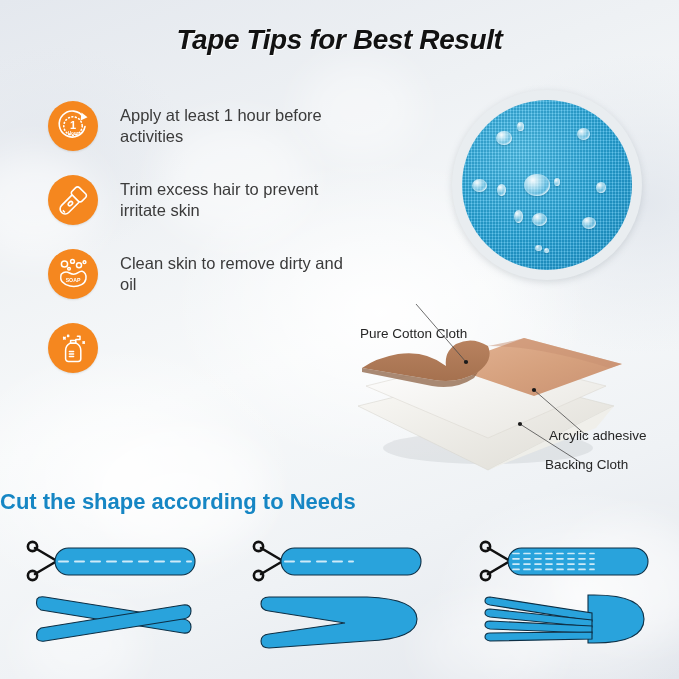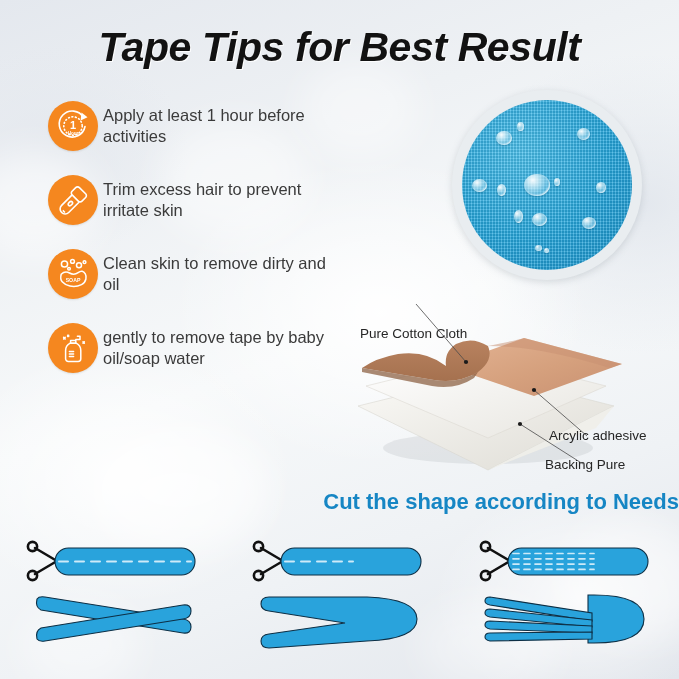--- a/index.html
+++ b/index.html
@@ -36,21 +36,21 @@
     pointer-events: none;
   }
 
   
   #title {
     position: absolute;
     top: 24px;
     left: 0;
     width: 679px;
     text-align: center;
-    font-size: 41px;
+    font-size: 28px;
     font-weight: bold;
     font-style: italic;
     letter-spacing: -0.4px;
     color: #121212;
     text-shadow: 1px 1px 0 rgba(255,255,255,0.85);
   }
 
   
   #tips {
     position: absolute;
@@ -68,21 +68,21 @@
     width: 50px;
     height: 50px;
     border-radius: 50%;
     background: #f5871f;
     position: relative;
     margin-top: 2px;
     box-shadow: 0 1px 2px rgba(0,0,0,0.10);
   }
   .tip-icon svg { display: block; width: 50px; height: 50px; }
   .tip-text {
-    margin-left: 5px;
+    margin-left: 22px;
     font-size: 16.5px;
     line-height: 21px;
     color: #3b3b3b;
     padding-top: 6px;
     max-width: 230px;
   }
 
   
   #fabric {
     position: absolute;
@@ -126,21 +126,21 @@
   #lbl-cotton  { left: 22px;  top: 2px; margin-top: 36px; }
   #lbl-acrylic { left: 211px; top: 140px; }
   #lbl-backing { left: 207px; top: 169px; }
 
   
   #cut-heading {
     position: absolute;
     top: 489px;
     left: 0;
     width: 679px;
-    text-align: right;
+    text-align: left;
     font-size: 22px;
     font-weight: bold;
     color: #1686c4;
   }
 
   
   #shapes {
     position: absolute;
     top: 533px;
     left: 0;
@@ -224,21 +224,20 @@
             <path d="M22.6 17.6 h5.2 v2.6 h-5.2 Z"></path>
             <path d="M27.8 16.4 h4.2 v-3.1 h-2.6"></path>
             <path d="M22.2 20.2 q-4.6 2.4 -4.6 7.4 v8.1 a2.7 2.7 0 0 0 2.7 2.7 h9.8 a2.7 2.7 0 0 0 2.7 -2.7 v-8.1 q0 -5 -4.6 -7.4 Z"></path>
             <path d="M21.4 28.6 h4.2 M21.4 31.1 h4.2 M21.4 33.6 h4.2"></path>
             <path d="M15.6 14.4 l1.6 1.6 M17.2 14.4 l-1.6 1.6"></path>
             <path d="M35 18.8 l1.3 1.3 M36.3 18.8 l-1.3 1.3"></path>
             <path d="M19.6 12.3 l1.1 1.1 M20.7 12.3 l-1.1 1.1"></path>
           </g>
         </svg>
       </div>
-      <div class="tip-text">gently to remove tape by baby oil/soap water</div>
     </div>
   </div>
 
   <div id="fabric">
     <div id="fabric-inner">
       <div class="drop" style="left:62px;top:74px;width:26px;height:22px;"></div>
       <div class="drop" style="left:34px;top:31px;width:16px;height:14px;"></div>
       <div class="drop" style="left:55px;top:22px;width:7px;height:9px;"></div>
       <div class="drop" style="left:115px;top:28px;width:13px;height:12px;"></div>
       <div class="drop" style="left:10px;top:79px;width:15px;height:13px;"></div>
@@ -294,21 +293,21 @@
         <path d="M249 148 L196 102"></path>
         <path d="M245 176 L182 136"></path>
       </g>
       <circle cx="128" cy="74" r="2.1" fill="#1a1a1a"></circle>
       <circle cx="196" cy="102" r="2.1" fill="#1a1a1a"></circle>
       <circle cx="182" cy="136" r="2.1" fill="#1a1a1a"></circle>
     </svg>
 
     <div class="lbl" id="lbl-cotton">Pure Cotton Cloth</div>
     <div class="lbl" id="lbl-acrylic">Arcylic adhesive</div>
-    <div class="lbl" id="lbl-backing">Backing Pure</div>
+    <div class="lbl" id="lbl-backing">Backing Cloth</div>
   </div>
 
   <div id="cut-heading">Cut the shape according to Needs</div>
 
   <div id="shapes">
 
     <div class="shape-col">
       <svg class="shape-top" width="180" height="44" viewBox="0 0 180 44">
         <g>
           <path d="M12 9 L34 22" stroke="#111" stroke-width="2.6" stroke-linecap="round" fill="none"></path>

